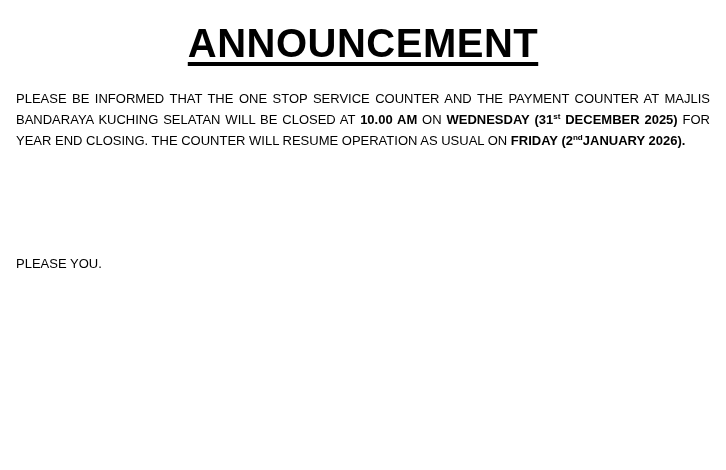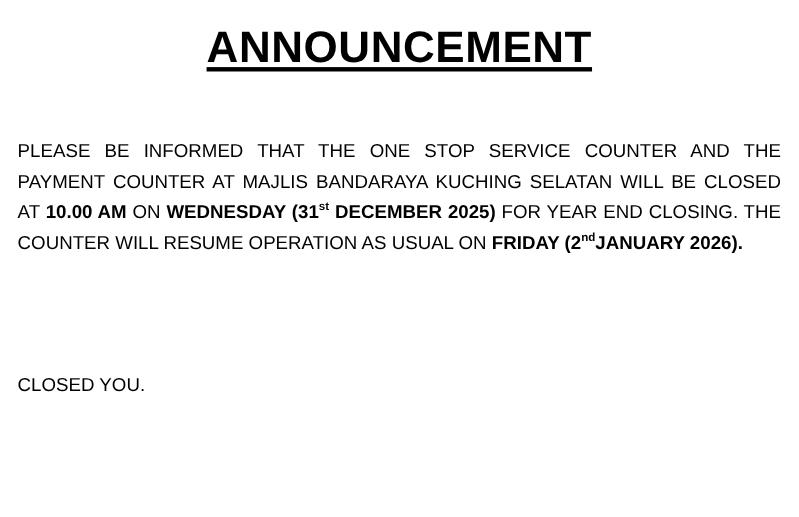--- a/index.html
+++ b/index.html
@@ -25,22 +25,22 @@
     text-align: center;
     font-size: 40px;
     font-weight: bold;
     letter-spacing: 0.5px;
     text-decoration: underline;
     text-underline-offset: 5px;
     margin: 6px 0 0 0;
     line-height: 1.15;
   }
   .body-block {
-    margin-top: 58px;
-    font-size: 17px;
+    margin-top: 22px;
+    font-size: 13px;
     line-height: 1.62;
     text-align: justify;
     text-justify: inter-word;
   }
   .body-block p {
     margin: 0;
   }
   .gap-1 { height: 58px; }
   .gap-2 { height: 44px; }
   b { font-weight: bold; }
@@ -60,16 +60,16 @@
 
   <div class="body-block">
 
     <p><span>PLEASE BE INFORMED THAT THE ONE STOP SERVICE COUNTER AND THE PAYMENT COUNTER AT MAJLIS BANDARAYA KUCHING SELATAN WILL BE CLOSED AT </span><b>10.00 AM</b><span> ON </span><b><span>WEDNESDAY (31</span><sup>st</sup><span> DECEMBER 2025)</span></b><span> FOR YEAR END CLOSING. THE COUNTER WILL RESUME OPERATION AS USUAL ON </span><b><span>FRIDAY (2</span><sup>nd</sup></b><b class="nowrap">JANUARY 2026).</b></p>
 
     <div class="gap-1"></div>
 
 
     <div class="gap-2"></div>
 
-    <p>CLOSED YOU.</p>
+    <p>PLEASE YOU.</p>
 
   </div>
 </div>
 
 </body></html>

